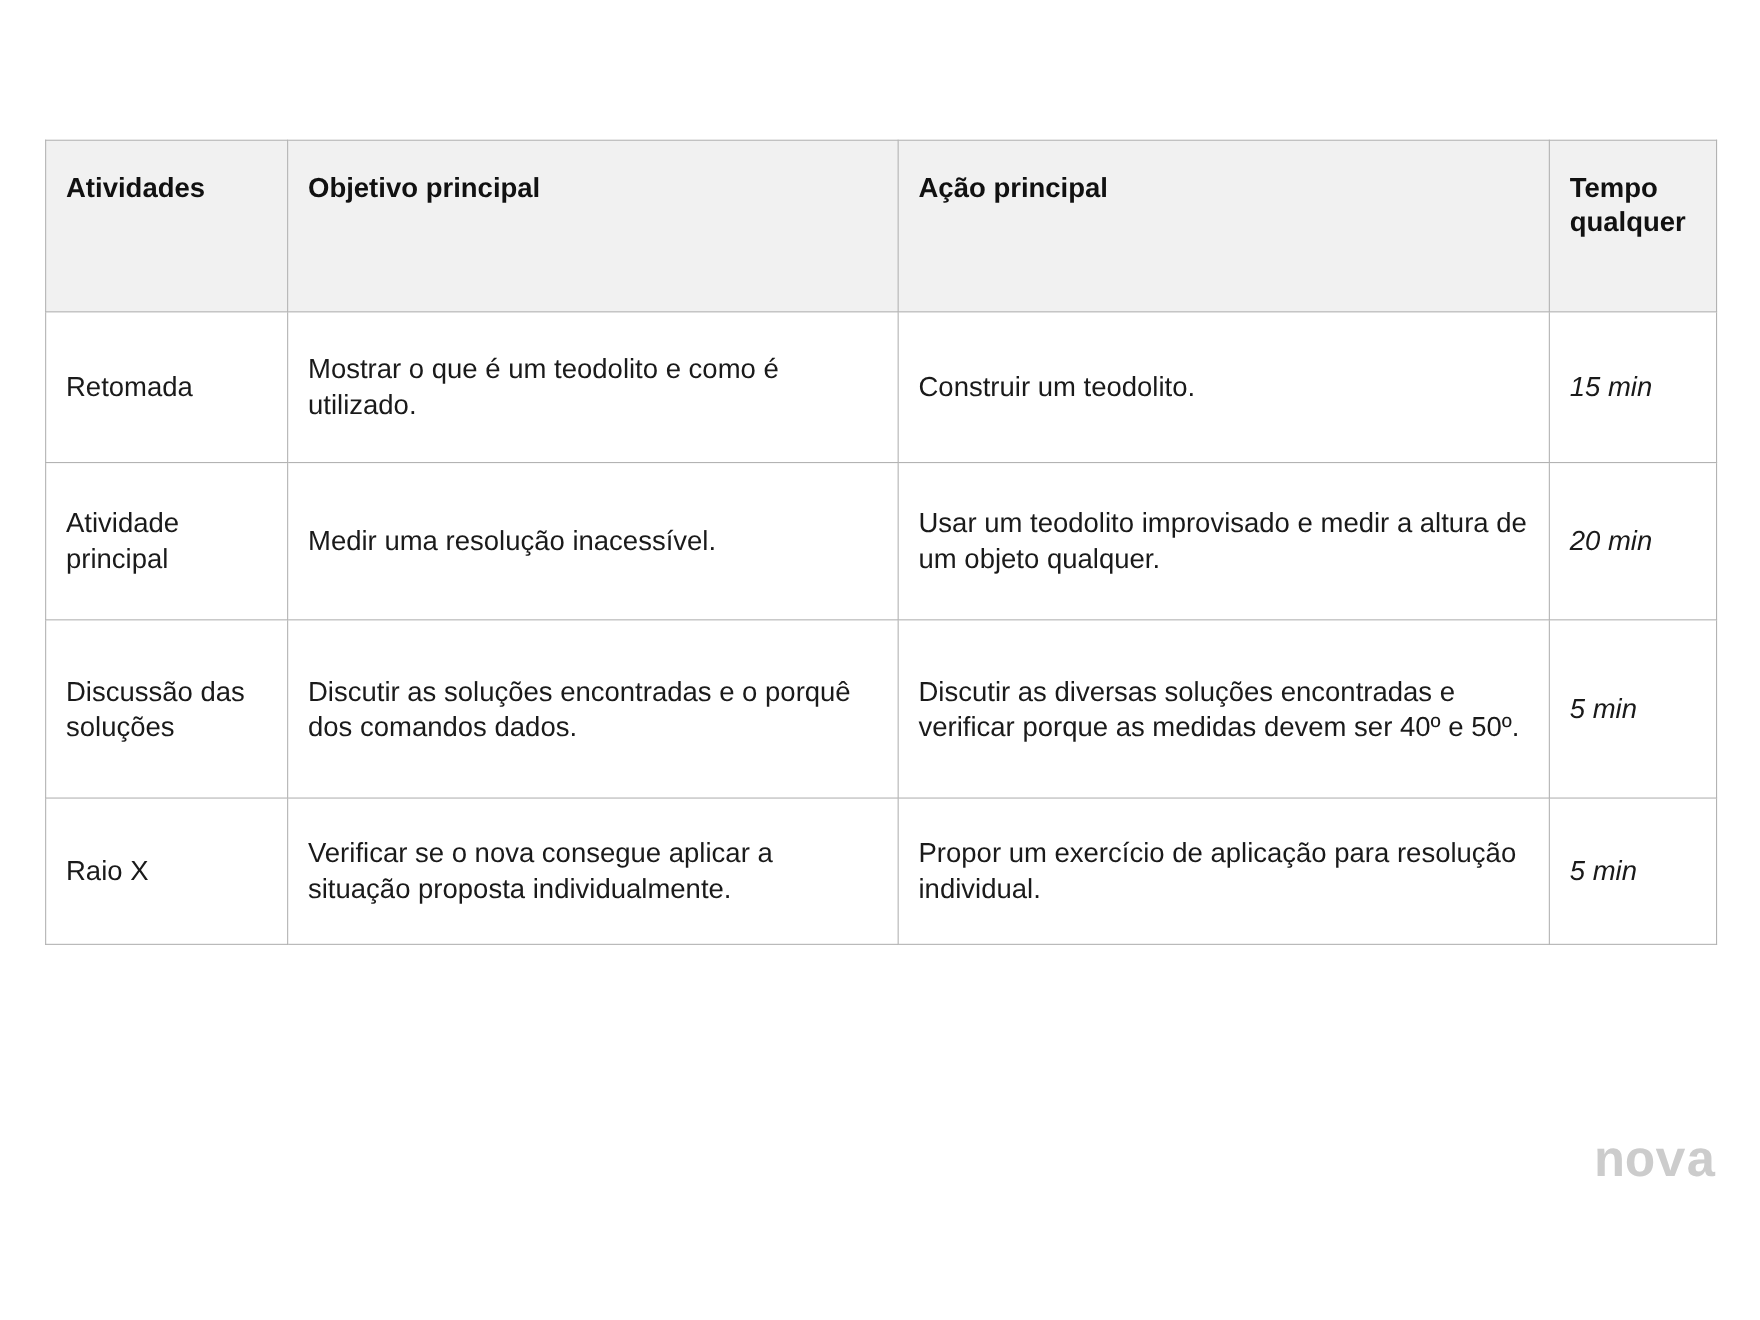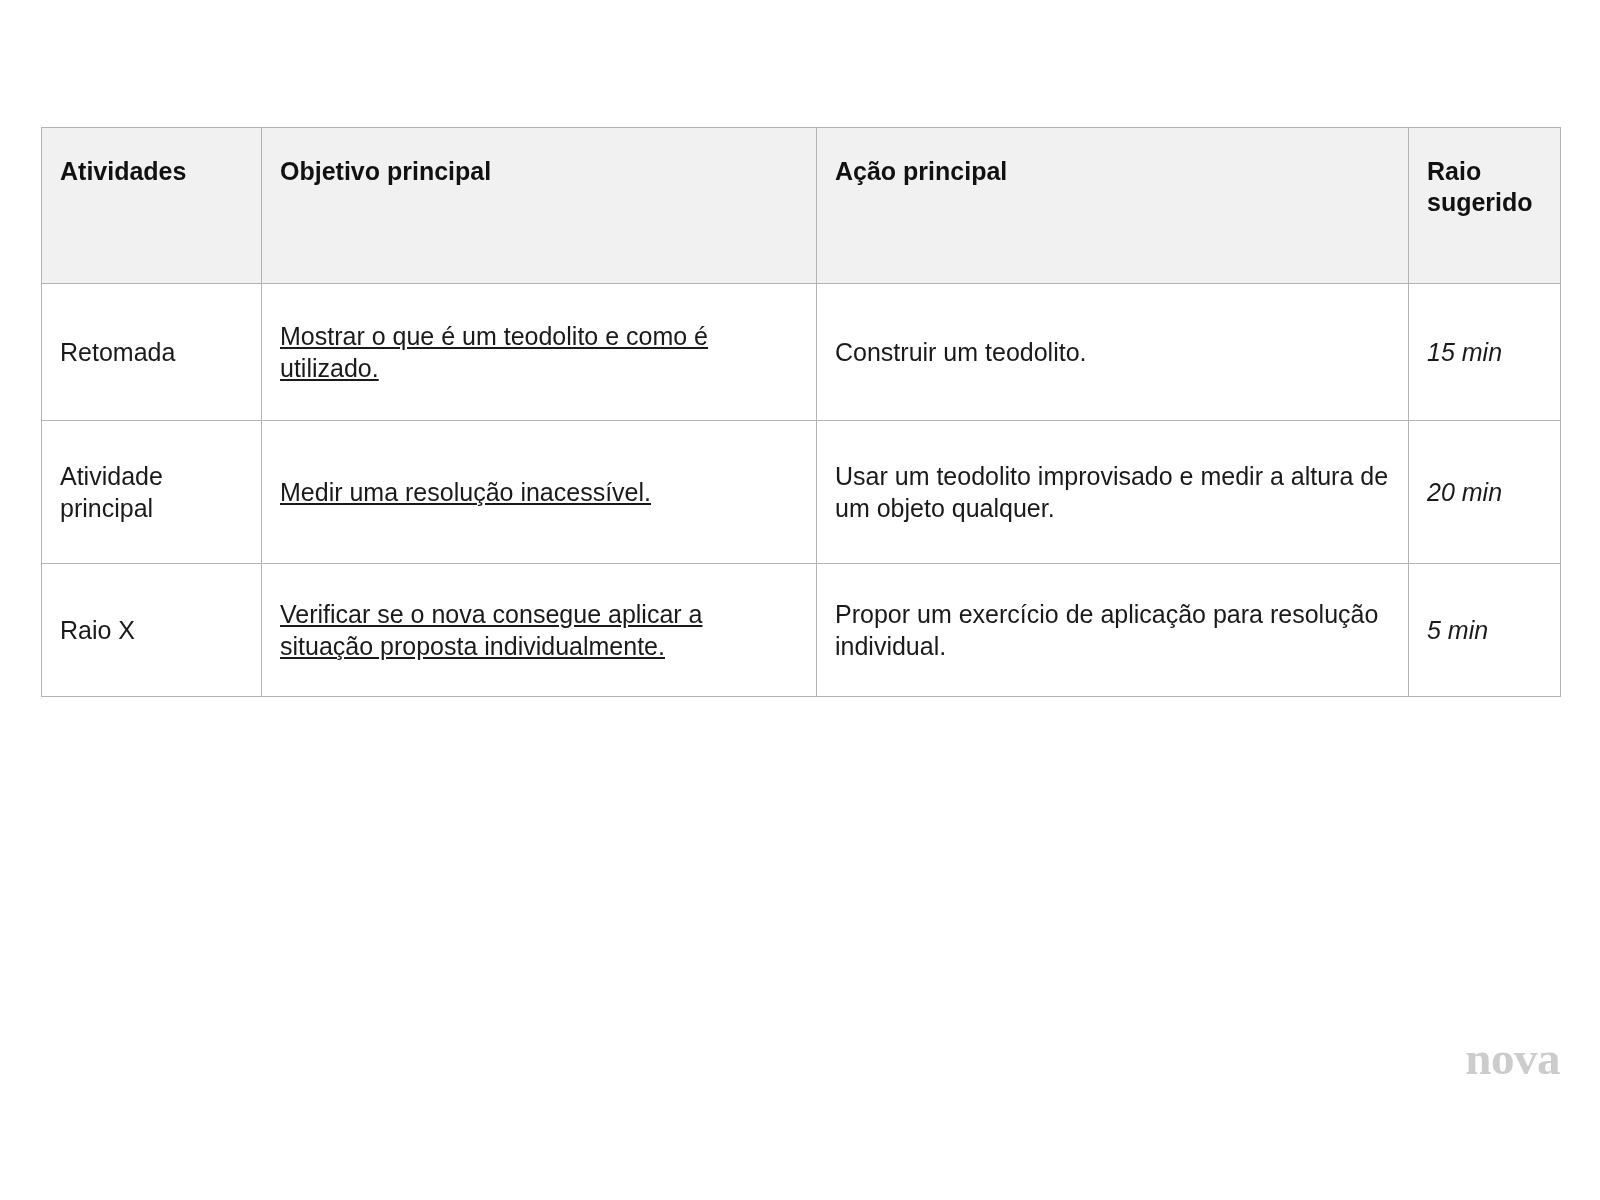--- a/index.html
+++ b/index.html
@@ -64,31 +64,31 @@
     background: #ffffff;
   }
 
   .row-retomada   td { height: 116px; }
   .row-principal  td { height: 122px; }
   .row-discussao  td { height: 141px; }
   .row-encerra    td { height: 124px; }
   .row-raiox      td { height: 112px; }
 
   .cell-activity { white-space: pre-line; }
-  .cell-objective { white-space: pre-line; text-decoration: underline; }
+  .cell-objective { white-space: pre-line; }
   .cell-action { white-space: pre-line; margin-left: 27px; }
   .cell-time { white-space: nowrap; font-style: italic; }
 
   .brand-logo {
     position: absolute;
     left: 1374px;
     top: 1036px;
     width: 186px;
     text-align: right;
-    font-family: Liberation Serif, serif;
+    font-family: Liberation Mono, monospace;
     font-weight: bold;
     font-size: 47px;
     line-height: 0.95;
     color: #cccccc;
     letter-spacing: -0.5px;
     user-select: none;
   }
   .brand-logo .brand-line { display: block; }
 </style>
 </head>
@@ -101,39 +101,45 @@
       <col class="c-activity">
       <col class="c-objective">
       <col class="c-action">
       <col class="c-time">
     </colgroup>
     <thead>
       <tr>
         <th>Atividades</th>
         <th>Objetivo principal</th>
         <th>Ação principal</th>
-        <th>Raio sugerido</th>
+        <th>Tempo qualquer</th>
       </tr>
     </thead>
     <tbody>
 
       <tr class="row-retomada">
         <td class="cell-activity">Retomada</td>
         <td class="cell-objective">Mostrar o que é um teodolito e como é utilizado.</td>
         <td class="cell-action">Construir um teodolito.</td>
         <td class="cell-time">15 min</td>
       </tr>
 
       <tr class="row-principal">
         <td class="cell-activity">Atividade principal</td>
         <td class="cell-objective">Medir uma resolução inacessível.</td>
         <td class="cell-action">Usar um teodolito improvisado e medir a altura de um objeto qualquer.</td>
         <td class="cell-time">20 min</td>
       </tr>
 
+      <tr class="row-discussao">
+        <td class="cell-activity">Discussão das soluções</td>
+        <td class="cell-objective">Discutir as soluções encontradas e o porquê dos comandos dados.</td>
+        <td class="cell-action">Discutir as diversas soluções encontradas e verificar porque as medidas devem ser 40º e 50º.</td>
+        <td class="cell-time">5 min</td>
+      </tr>
 
 
       <tr class="row-raiox">
         <td class="cell-activity">Raio X</td>
         <td class="cell-objective">Verificar se o nova consegue aplicar a situação proposta individualmente.</td>
         <td class="cell-action">Propor um exercício de aplicação para resolução individual.</td>
         <td class="cell-time">5 min</td>
       </tr>
 
     </tbody>

